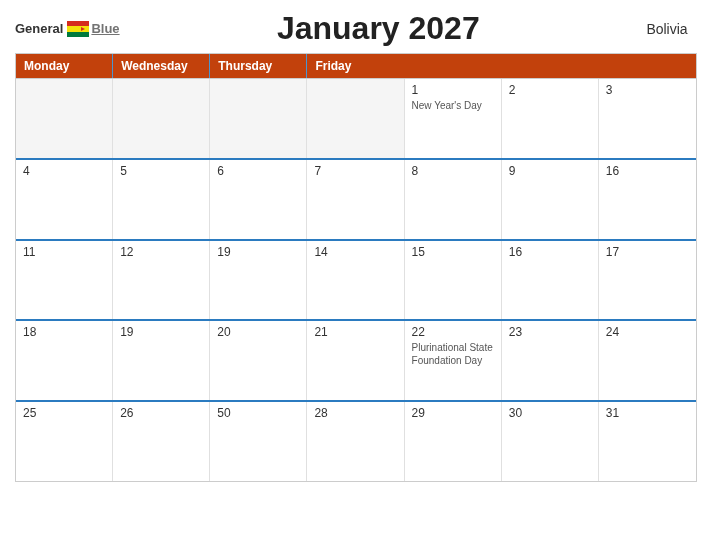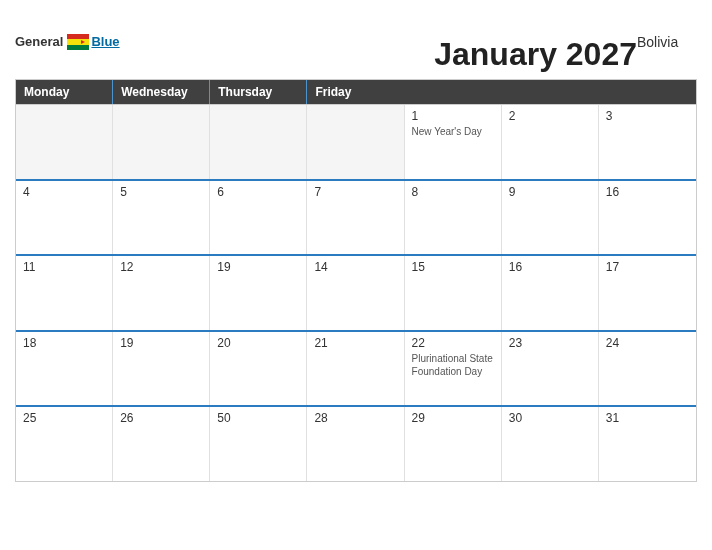--- a/index.html
+++ b/index.html
@@ -29,53 +29,52 @@
       gap: 2px;
     }
     .logo-text-general {
       font-size: 13px;
       font-weight: bold;
       color: #333;
     }
     .logo-text-blue {
       font-size: 13px;
       font-weight: bold;
-      color: #0369a1;
+      color: #737373;
       text-decoration: underline;
     }
     .logo-flag {
       width: 22px;
       height: 16px;
       margin-left: 2px;
     }
     .title {
       font-size: 32px;
       font-weight: bold;
       color: #222;
-      text-align: right;
-      flex: 1;
-      margin-top: 26px;
+      text-align: center;
+      flex: 1;
     }
     .country {
       font-size: 14px;
       color: #333;
       font-weight: normal;
       min-width: 60px;
-      text-align: left;
+      text-align: center;
     }
     .calendar {
       flex: 1;
       display: flex;
       flex-direction: column;
       border: 1px solid #ccc;
     }
     .day-headers {
       display: grid;
       grid-template-columns: repeat(7, 1fr);
-      background: #404040;
+      background: #c2410c;
     }
     .day-header {
       color: #fff;
       font-size: 12px;
       font-weight: bold;
       padding: 5px 8px;
       border-right: 1px solid #4a95d0;
     }
     .day-header:last-child {
       border-right: none;

